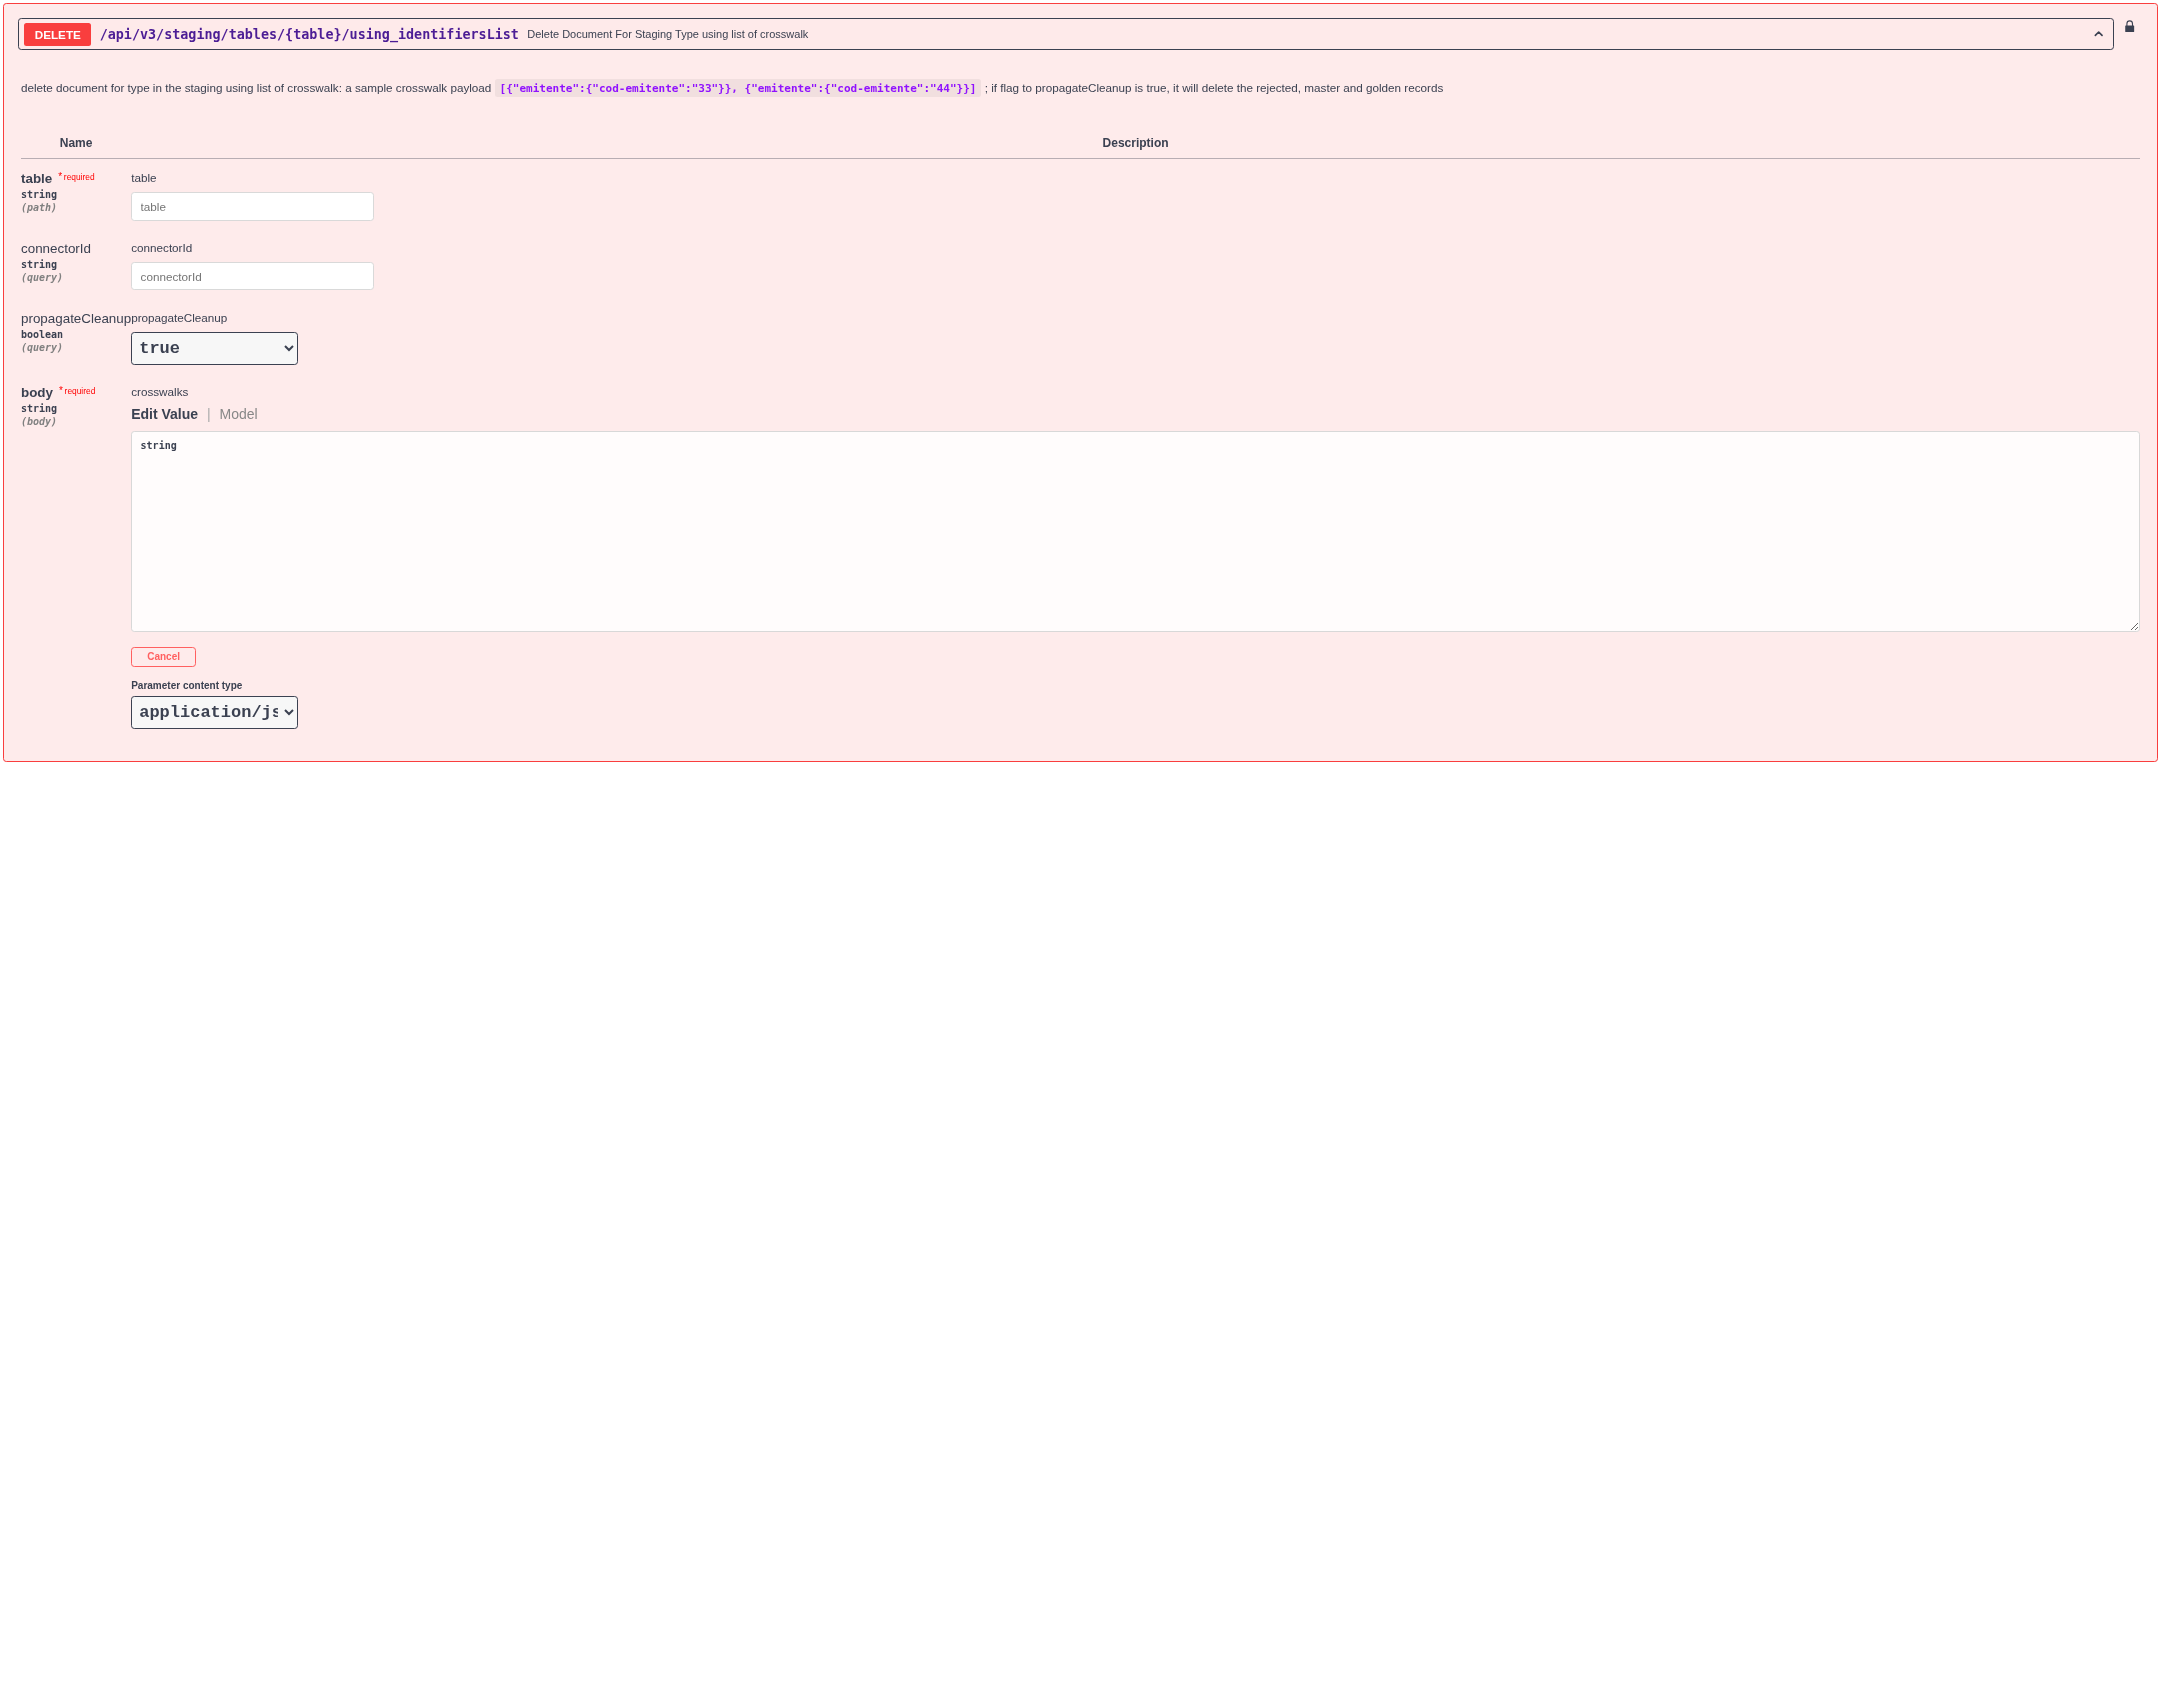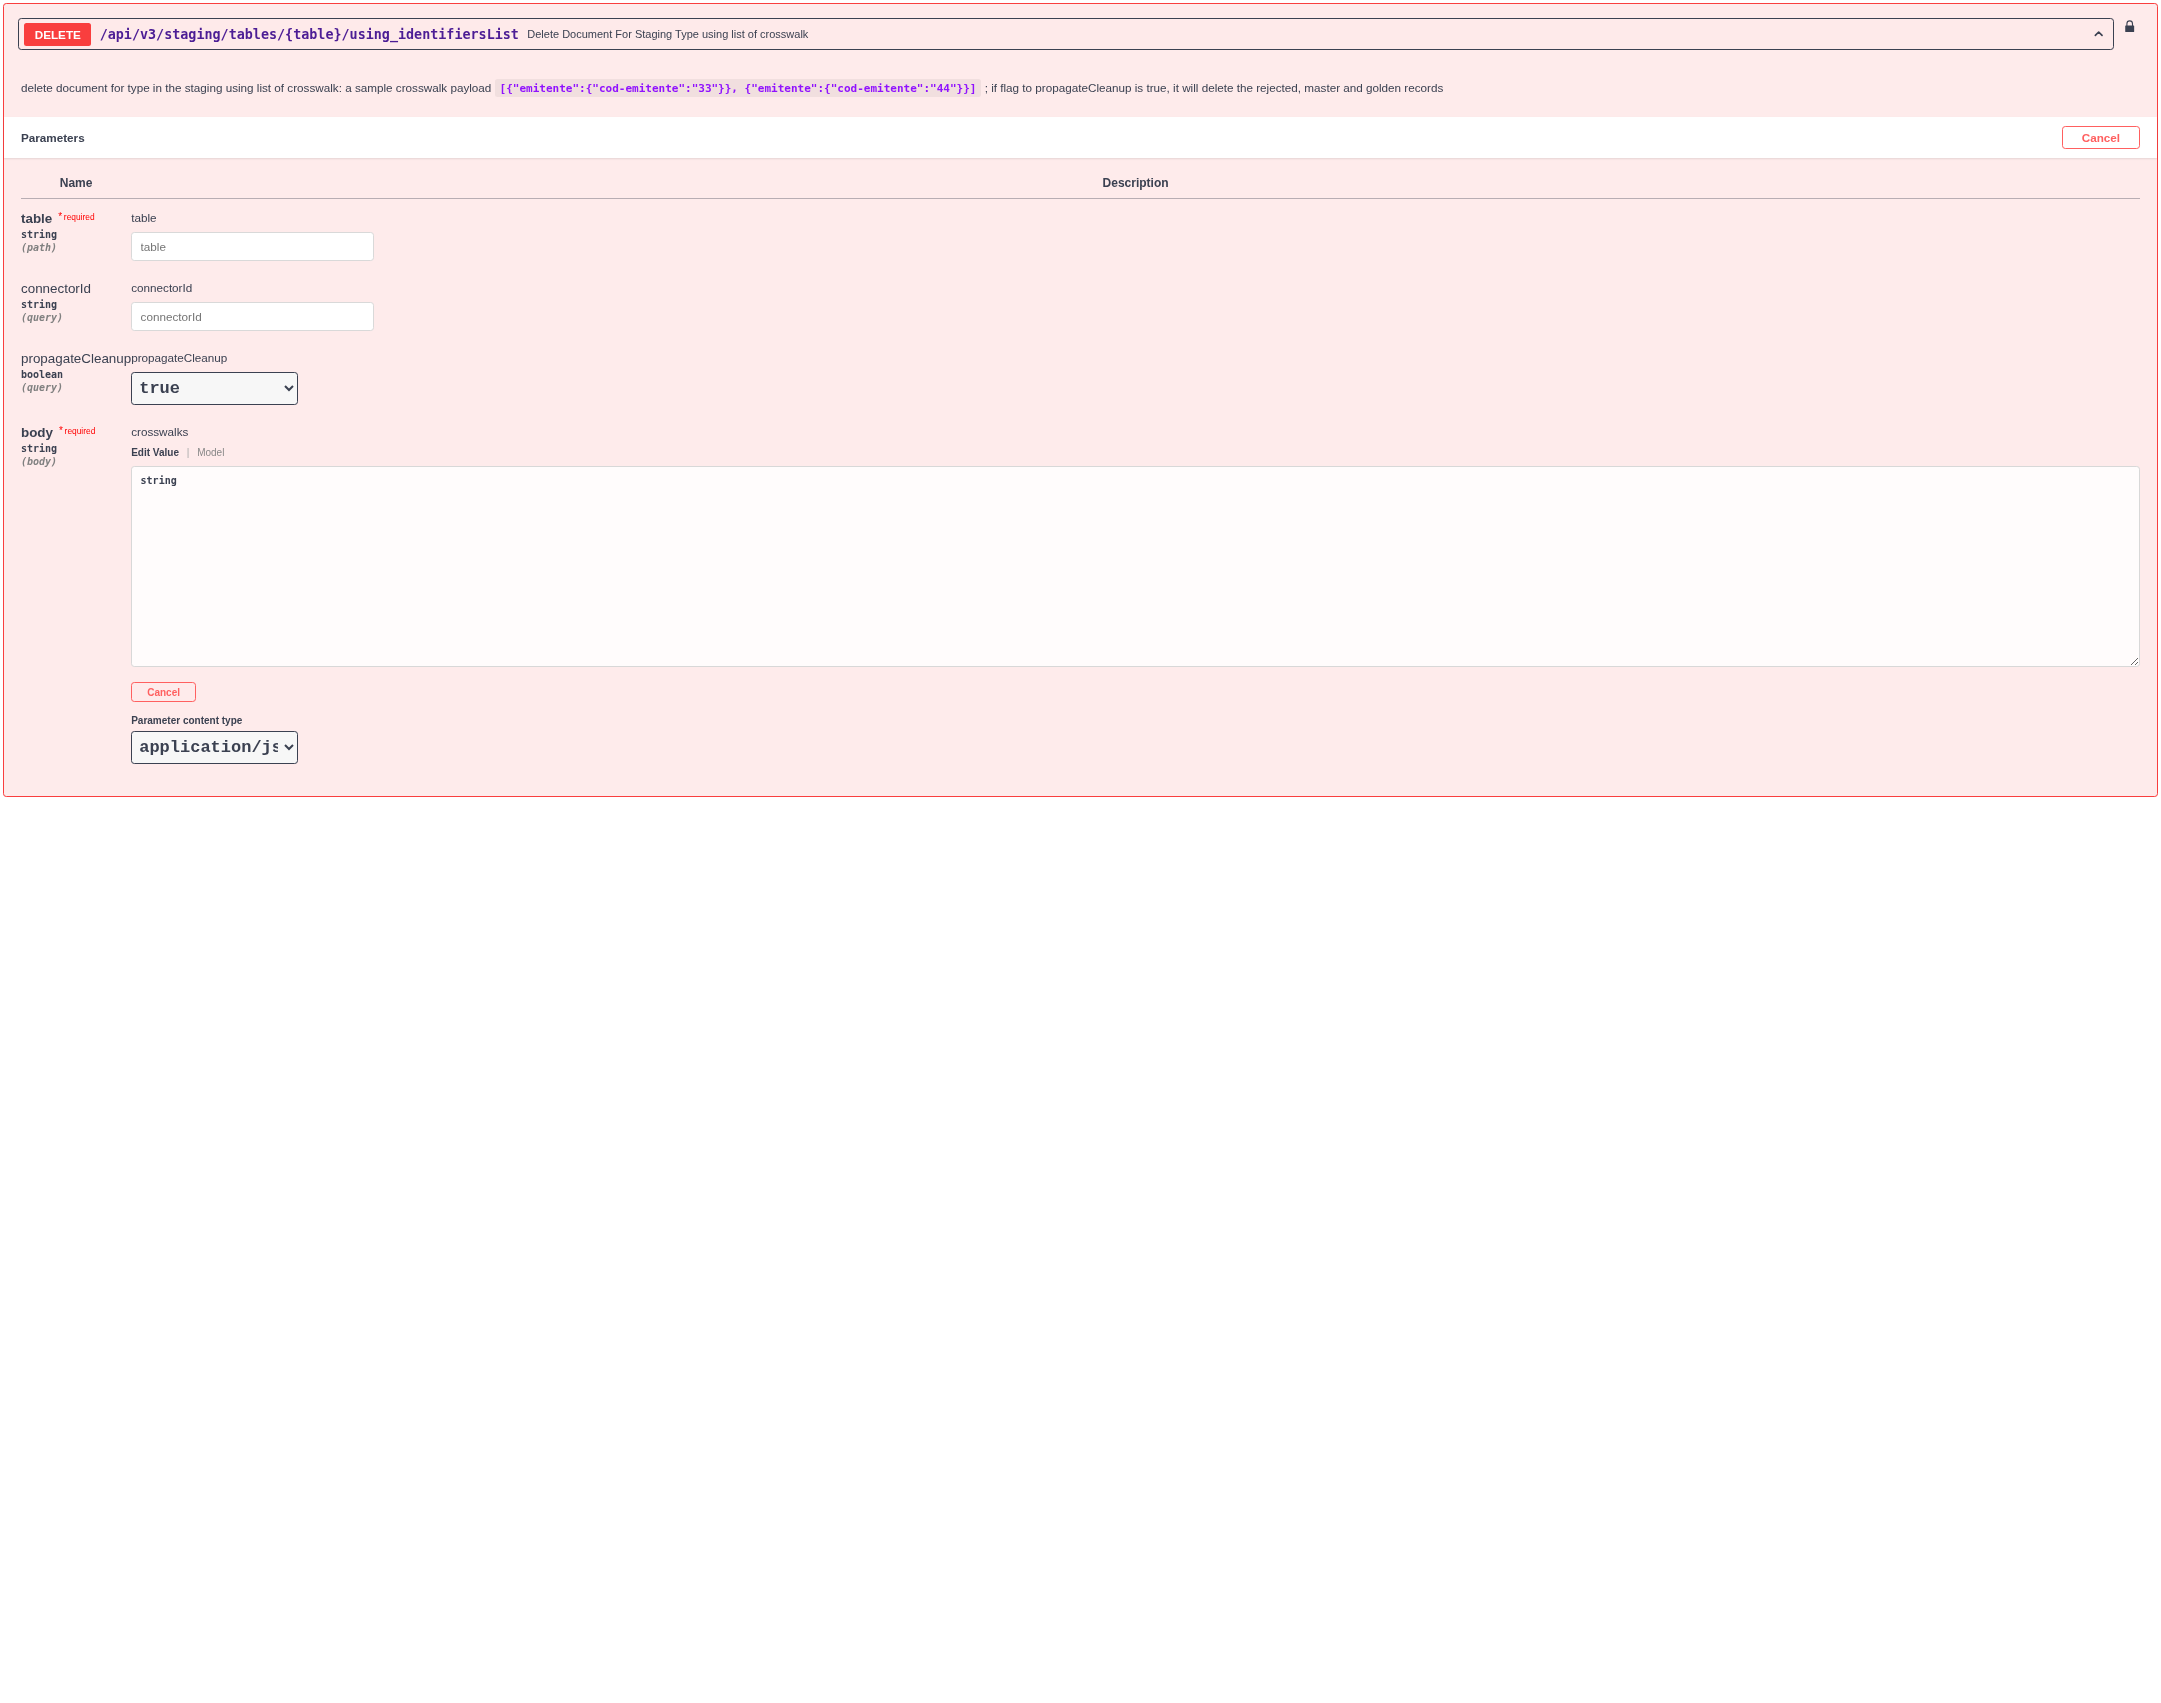--- a/index.html
+++ b/index.html
@@ -186,21 +186,21 @@
     border: 1.7px solid #3b4151;
     border-radius: 3.3px;
     font-size: 17px;
     font-weight: 700;
     background: #f7f7f7;
     color: #3b4151;
     font-family:Liberation Mono, monospace;
   }
   .tabs {
     margin: 6.7px 0 8.4px 0;
-    font-size: 10px;
+    font-size: 14px;
   }
   .tabs .tab-active { font-weight: 700; color: #3b4151; cursor:pointer;}
   .tabs .sep { color: #aaa; margin: 0 5px; }
   .tabs .tab { color: #888; cursor:pointer;}
   textarea.body-input {
     width: 100%;
     min-height: 201px;
     border: 0.8px solid #d8d8d8;
     border-radius: 3.3px;
     background: #fffcfc;
@@ -260,24 +260,20 @@
     </span>
   </div>
 
   <div class="opblock-body">
     <div class="description">
       <span>delete document for type in the staging using list of crosswalk: a sample crosswalk payload </span>
       <code>[{"emitente":{"cod-emitente":"33"}}, {"emitente":{"cod-emitente":"44"}}]</code>
       <span> ; if flag to propagateCleanup is true, it will delete the rejected, master and golden records</span>
     </div>
 
-    <div class="section-header">
-      <h4>Parameters</h4>
-      <button class="btn-outline">Cancel</button>
-    </div>
 
     <div class="params">
       <table class="parameters">
         <thead>
           <tr>
             <th class="col-name">Name</th>
             <th>Description</th>
           </tr>
         </thead>
         <tbody>

